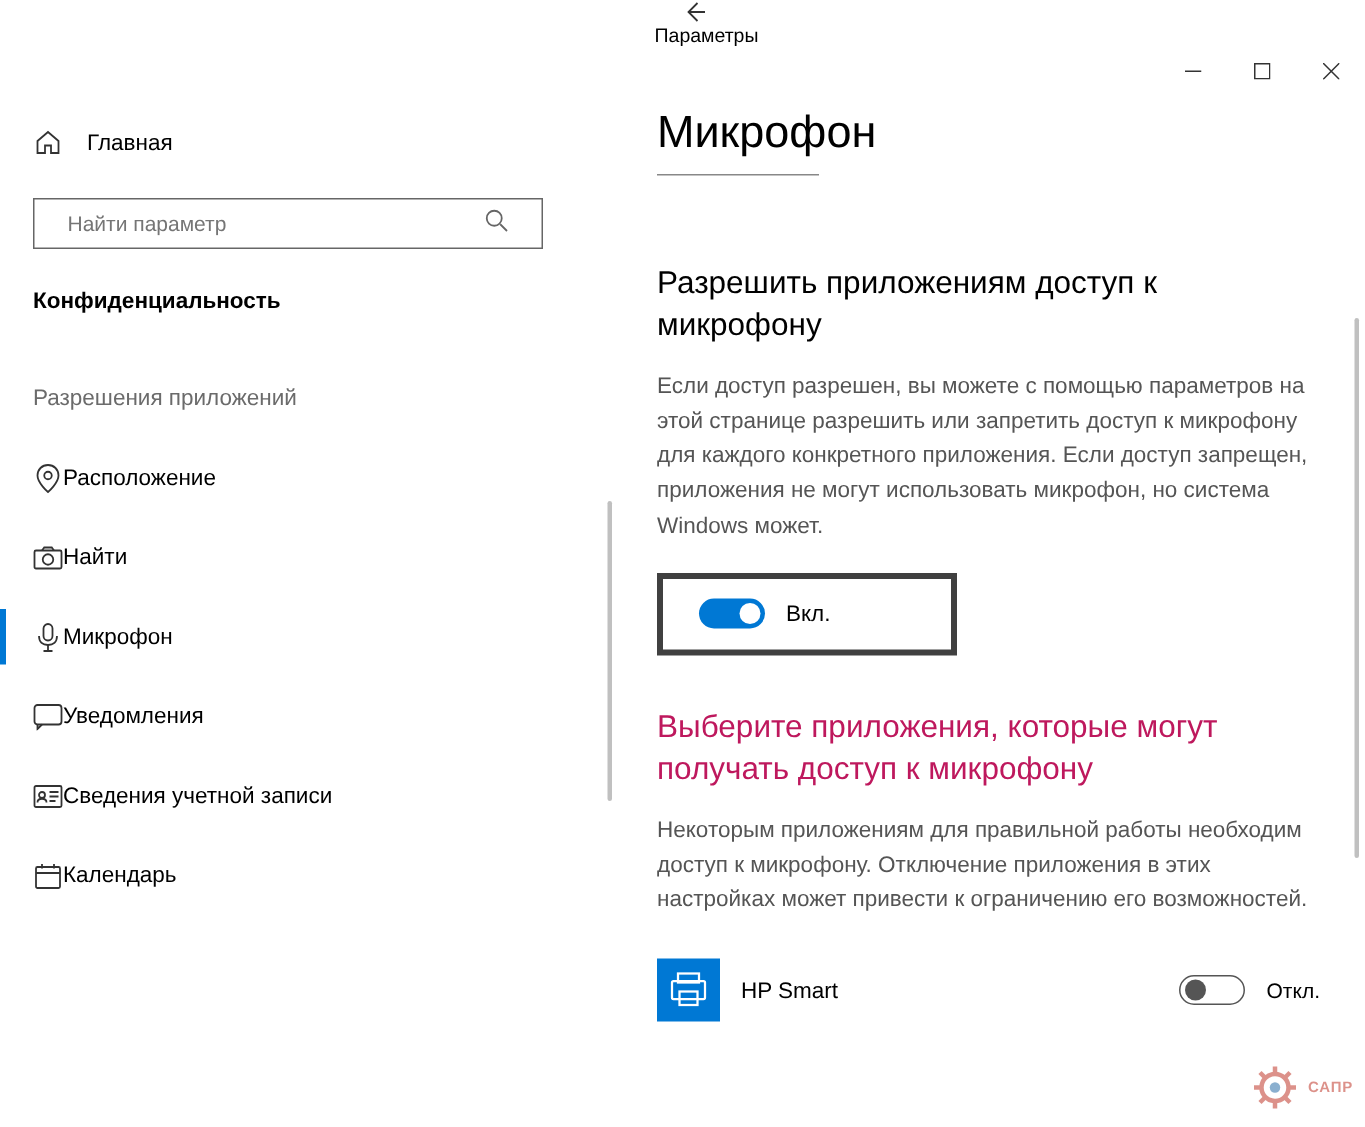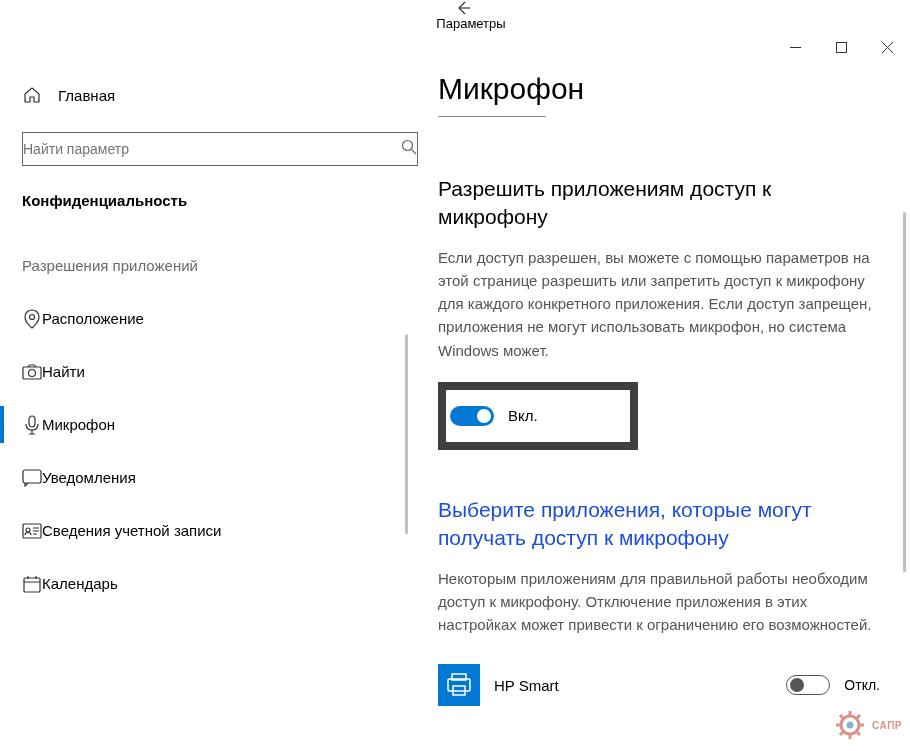--- a/index.html
+++ b/index.html
@@ -12,42 +12,42 @@
     .win-ctrl { width: 46px; height: 32px; display: flex; align-items: center; justify-content: center; color: #333; }
 
     .content { display: flex; height: calc(100% - 44px); }
     .sidebar { width: 410px; height: 100%; padding-left: 22px; position: relative; }
     .main { flex: 1; padding-left: 28px; padding-right: 30px; position: relative; overflow: hidden; }
 
     .nav-home { display: flex; align-items: center; height: 42px; margin-top: 30px; gap: 16px; }
     .nav-home .icon { width: 20px; display: flex; justify-content: center; color: #333; }
     .nav-home .lbl { font-size: 15px; color: #000; }
 
-    .search-box { margin-top: 16px; width: 396px; height: 34px; border: 1px solid #666; display: flex; align-items: center; padding: 0 0; }
+    .search-box { margin-top: 16px; width: 340px; height: 34px; border: 1px solid #666; display: flex; align-items: center; padding: 0 22px; }
     .search-box input { flex: 1; border: none; outline: none; font-size: 14px; color: #555; background: transparent; }
     .search-icon { color: #555; }
 
     .section-title { margin-top: 26px; font-size: 15px; font-weight: 600; color: #000; }
 
     .subsection { margin-top: 48px; font-size: 15px; color: #6b6b6b; }
 
     .nav-list { margin-top: 18px; margin-left: -22px; }
     .nav-item { display: flex; align-items: center; height: 53px; padding-left: 22px; position: relative; color: #000; }
     .nav-item .icon { width: 20px; display: flex; justify-content: center; color: #333; }
     .nav-item .lbl { font-size: 15px; }
     .nav-item.active::before { content: ""; position: absolute; left: 0; top: 8px; bottom: 8px; width: 4px; background: #0078d4; }
 
     .page-title { font-size: 30px; font-weight: 350; color: #000; margin-top: 28px; padding-bottom: 8px; }
     .title-under { width: 108px; height: 1px; background: #888; margin-top: 2px; }
 
     .subheading { font-size: 21px; font-weight: 400; color: #000; margin-top: 58px; line-height: 1.35; }
-    .subheading2 { font-size: 21px; font-weight: 400; color: #1d4ed8; margin-top: 46px; line-height: 1.35; }
+    .subheading2 { font-size: 21px; font-weight: 400; color: #be185d; margin-top: 34px; line-height: 1.35; }
     .body-text { font-size: 15px; color: #555; margin-top: 14px; line-height: 1.55; }
 
-    .highlight-box { border: 8px solid #404040; width: 200px; height: 68px; margin-top: 20px; display: flex; align-items: center; padding-left: 4px; gap: 14px; }
+    .highlight-box { border: 4px solid #404040; width: 200px; height: 55px; margin-top: 20px; display: flex; align-items: center; padding-left: 24px; gap: 14px; }
 
     .toggle { width: 44px; height: 20px; border-radius: 10px; background: #0078d4; position: relative; }
     .toggle .knob { position: absolute; right: 3px; top: 3px; width: 14px; height: 14px; border-radius: 50%; background: #fff; }
     .toggle.off { background: #fff; border: 1px solid #555; }
     .toggle.off .knob { left: 3px; right: auto; background: #555; top: 2px; }
     .toggle-label { font-size: 15px; color: #000; }
 
     .app-row { display: flex; align-items: center; margin-top: 28px; gap: 14px; }
     .app-icon { width: 42px; height: 42px; background: #0078d4; display: flex; align-items: center; justify-content: center; }
     .app-icon svg { stroke: #fff; fill: none; }

